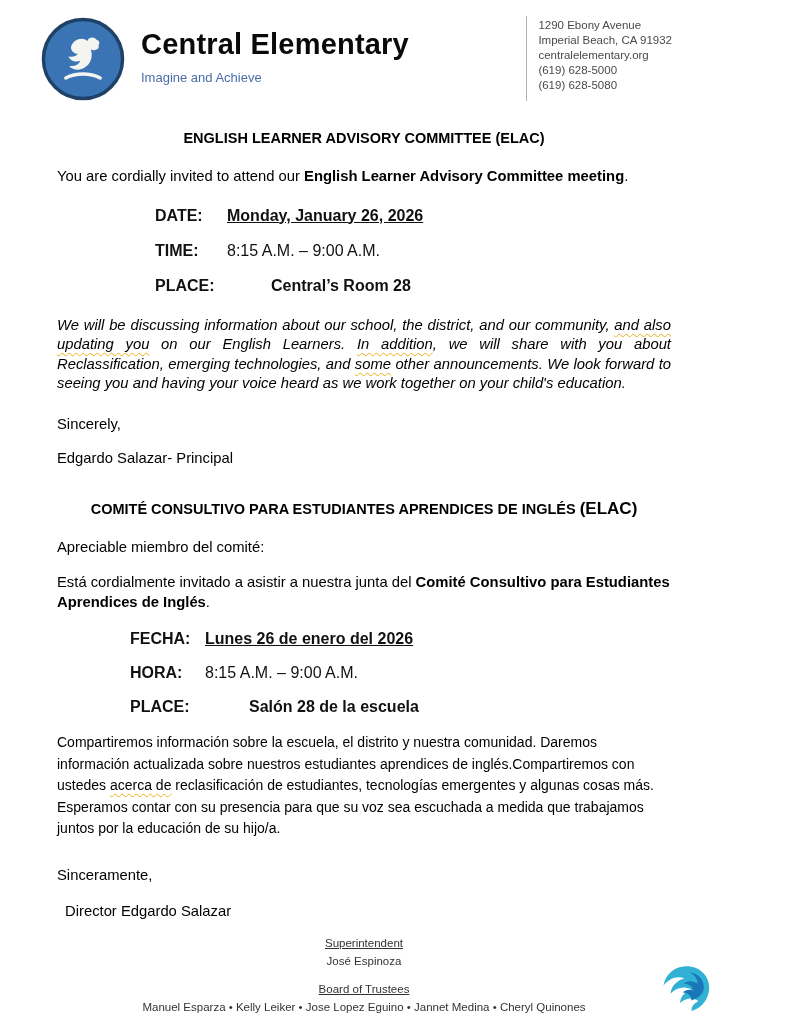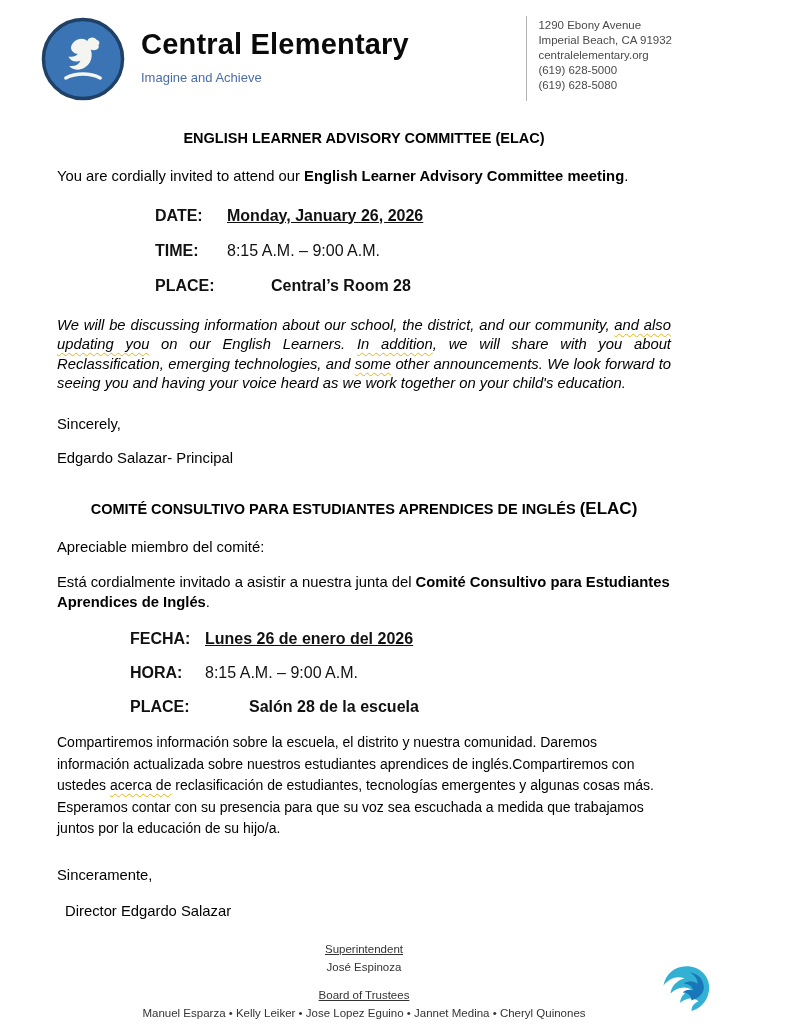--- a/index.html
+++ b/index.html
@@ -47,21 +47,21 @@
   .invite-es { margin-top: 16px; }
   .details-es { margin-left: 73px; margin-top: 18px; }
   .details-es .lbl { width: 75px; }
   .details-es .row { margin-bottom: 16px; }
   .para-es { margin-top: 13px; font-size: 14px; line-height: 21.5px; color: #000; }
   .closing-es { margin-top: 26px; }
   .sig-es { margin-top: 17px; margin-left: 8px; }
 
   
   .footer {
-    position: absolute; left: 0; right: 0; bottom: 7px;
+    position: absolute; left: 0; right: 0; bottom: 13px;
     text-align: center; font-size: 11.5px; line-height: 18px; color: #333;
   }
   .footer .gap { height: 10px; }
   .u { text-decoration: underline; }
   .wave { position: absolute; right: 12px; bottom: 12px; width: 56px; height: 56px; }
   .wave svg { width: 100%; height: 100%; display: block; }
 </style>
 </head>
 <body>
 

